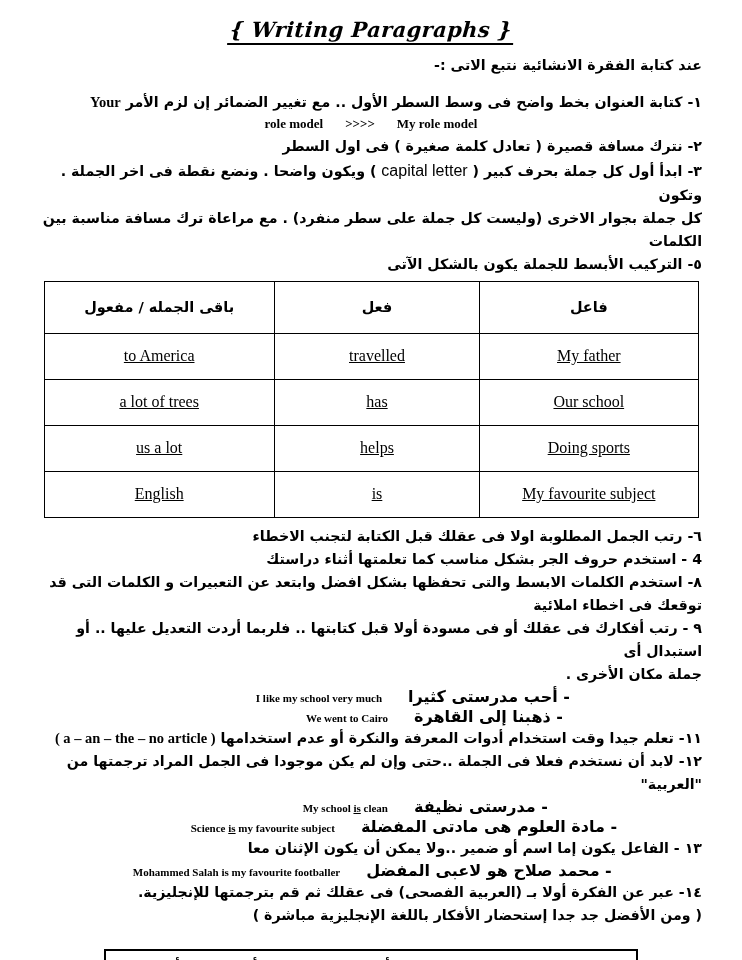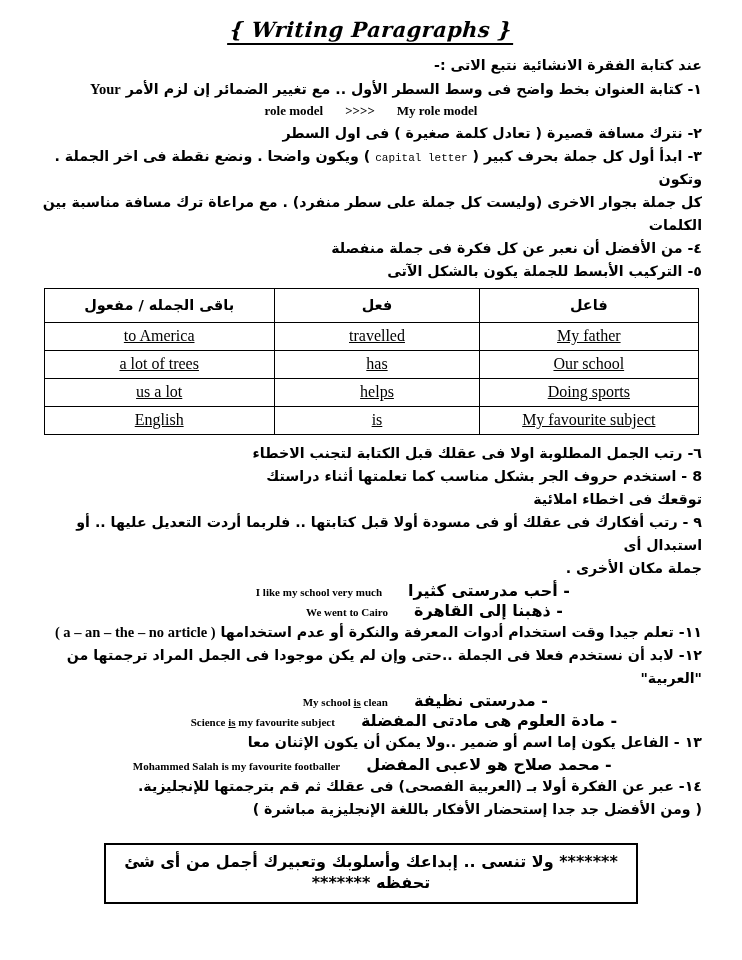--- a/index.html
+++ b/index.html
@@ -46,35 +46,35 @@
     direction: rtl;
     text-align: right;
     font-family: "DejaVu Sans", "Liberation Sans", sans-serif;
     font-weight: bold;
     font-size: 14.2px;
     line-height: 1.62;
     margin: 0;
     letter-spacing: 0;
   }
   .ar.center { text-align: right; }
-  .ar.lead   { margin-bottom: 1px; }
+  .ar.lead   { margin-bottom: 14px; }
 
   .en {
     direction: ltr;
     unicode-bidi: embed;
     font-family: "Liberation Serif", "DejaVu Serif", serif;
     font-weight: bold;
     font-size: 14.5px;
   }
   .en-plain {
     direction: ltr;
     unicode-bidi: embed;
-    font-family: Liberation Mono, monospace;
+    font-family: Liberation Sans, sans-serif;
     font-weight: normal;
-    font-size: 11px;
+    font-size: 16px;
   }
   .u { text-decoration: underline; }
 
   
   .ex-row {
     display: flex;
     direction: rtl;
     align-items: baseline;
     justify-content: center;
     gap: 26px;
@@ -112,21 +112,21 @@
     direction: rtl;
     width: 655px;
     margin: 0 auto;
     border-collapse: collapse;
     table-layout: fixed;
   }
   table.sentence-table th,
   table.sentence-table td {
     border: 1.4px solid #000;
     text-align: center;
-    padding: 3px 4px;
+    padding: 12px 4px;
     height: 21px;
   }
   table.sentence-table th {
     font-family: "DejaVu Sans", "Liberation Sans", sans-serif;
     font-weight: bold;
     font-size: 14.5px;
     height: 27px;
   }
   table.sentence-table td {
     font-family: "Liberation Serif", "DejaVu Serif", serif;
@@ -172,21 +172,20 @@
   <p class="ar"><span>١- كتابة العنوان بخط واضح فى وسط السطر الأول  .. مع تغيير الضمائر إن لزم الأمر</span> <span class="en">Your</span></p>
 
   <div class="arrow-line"><span>role model</span><span class="gap"></span><span>&gt;&gt;&gt;&gt;</span><span class="gap"></span><span>My role model</span></div>
 
   <p class="ar">٢- نترك مسافة قصيرة ( تعادل كلمة صغيرة ) فى اول السطر</p>
 
   <p class="ar"><span>٣- ابدأ أول كل جملة بحرف كبير (</span> <span class="en-plain">capital letter</span> <span>) ويكون واضحا . ونضع نقطة فى اخر الجملة . وتكون</span></p>
   <p class="ar">كل جملة بجوار الاخرى (وليست كل جملة على سطر منفرد) . مع مراعاة ترك مسافة مناسبة بين</p>
   <p class="ar">الكلمات</p>
 
-  <p class="ar">٤- من الأفضل أن نعبر عن كل فكرة فى جملة منفصلة</p>
 
   <p class="ar">٥- التركيب الأبسط للجملة يكون بالشكل الآتى</p>
 
   <div class="tbl-wrap">
     <table class="sentence-table">
       <thead>
         <tr>
           <th class="col-a">فاعل</th>
           <th class="col-b">فعل</th>
           <th class="col-c">باقى الجمله / مفعول</th>
@@ -211,21 +210,22 @@
         <tr>
           <td>My favourite subject</td>
           <td>is</td>
           <td>English</td>
         </tr>
       </tbody>
     </table>
   </div>
 
   <p class="ar">٦- رتب الجمل المطلوبة اولا فى عقلك قبل الكتابة لتجنب الاخطاء</p>
-  <p class="ar">8 - استخدم حروف الجر بشكل مناسب  كما تعلمتها أثناء دراستك</p>
+  <p class="ar">4 - استخدم حروف الجر بشكل مناسب  كما تعلمتها أثناء دراستك</p>
+  <p class="ar">٨- استخدم الكلمات الابسط والتى تحفظها بشكل افضل وابتعد عن التعبيرات و الكلمات التى قد</p>
   <p class="ar">توقعك فى اخطاء املائية</p>
   <p class="ar">٩ - رتب أفكارك فى عقلك أو فى مسودة أولا قبل كتابتها .. فلربما أردت التعديل عليها .. أو استبدال أى</p>
   <p class="ar">جملة مكان الأخرى .</p>
 
   <div class="ex-row">
     <span class="ex-ar">- أحب مدرستى كثيرا</span>
     <span class="ex-en">I like my school very much</span>
   </div>
   <div class="ex-row">
     <span class="ex-ar">- ذهبنا إلى القاهرة</span>

